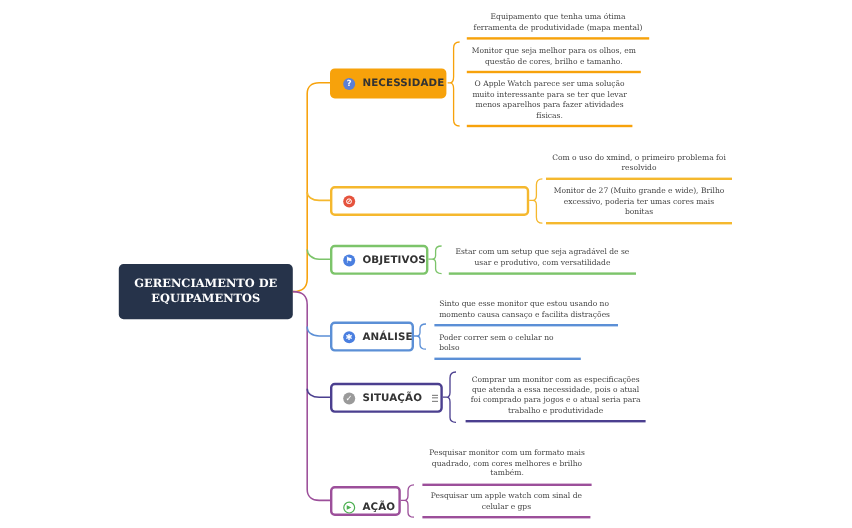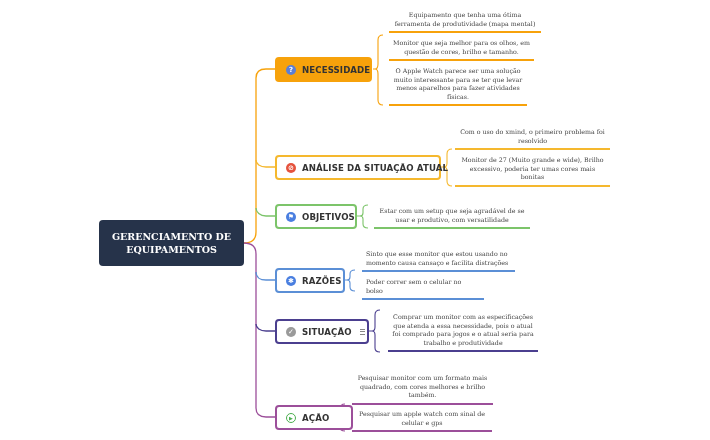--- a/index.html
+++ b/index.html
@@ -81,40 +81,39 @@
   </div>
   <div class="leaf" style="left:389px; top:39px; width:145px; border-color:#f7a20b;">
     <span>Monitor que seja melhor para os olhos, em questão de cores, brilho e tamanho.</span>
   </div>
   <div class="leaf" style="left:389px; top:67px; width:138px; border-color:#f7a20b;">
     <span>O Apple Watch parece ser uma solução muito interessante para se ter que levar menos aparelhos para fazer atividades físicas.</span>
   </div>
 
   <div class="topic" style="left:275px; top:155px; width:166px; border-color:#f5b82e;">
     <span class="ico" style="background:#e5533d;">⊘</span>
-    <span>ANÁLISE DA SITUAÇÃO ATUAL</span>
   </div>
   <div class="leaf" style="left:455px; top:128px; width:155px; border-color:#f5b82e;">
     <span>Com o uso do xmind, o primeiro problema foi resolvido</span>
   </div>
   <div class="leaf" style="left:455px; top:156px; width:155px; border-color:#f5b82e;">
     <span>Monitor de 27 (Muito grande e wide), Brilho excessivo, poderia ter umas cores mais bonitas</span>
   </div>
 
   <div class="topic" style="left:275px; top:204px; width:82px; border-color:#7cc46a;">
     <span class="ico" style="background:#4a7fe0;">⚑</span>
     <span>OBJETIVOS</span>
   </div>
   <div class="leaf" style="left:374px; top:207px; width:156px; border-color:#7cc46a;">
     <span>Estar com um setup que seja agradável de se usar e produtivo, com versatilidade</span>
   </div>
 
   <div class="topic" style="left:275px; top:268px; width:70px; border-color:#5b8fd6;">
     <span class="ico" style="background:#4a7fe0;">✱</span>
-    <span>RAZÕES</span>
+    <span>ANÁLISE</span>
   </div>
   <div class="leaf" style="left:362px; top:250px; width:153px; border-color:#5b8fd6; text-align:left;">
     <span>Sinto que esse monitor que estou usando no momento causa cansaço e facilita distrações</span>
   </div>
   <div class="leaf" style="left:362px; top:278px; width:122px; border-color:#5b8fd6; text-align:left;">
     <span>Poder correr sem o celular no bolso</span>
   </div>
 
   <div class="topic" style="left:275px; top:319px; width:94px; border-color:#4b3f8f;">
     <span class="ico" style="background:#9a9a9a;">✓</span>
@@ -122,21 +121,21 @@
     <span class="notes">
         <span></span>
         <span></span>
         <span></span>
       </span>
   </div>
   <div class="leaf" style="left:388px; top:313px; width:150px; border-color:#4b3f8f;">
     <span>Comprar um monitor com as especificações que atenda a essa necessidade, pois o atual foi comprado para jogos e o atual seria para trabalho e produtividade</span>
   </div>
 
-  <div class="topic" style="left:275px; top:405px; width:78px; border-color:#9c4f9a;">
+  <div class="topic" style="left:275px; top:405px; width:59px; border-color:#9c4f9a;align-items:flex-end;">
     <span class="ico" style="background:#ffffff; border:1.2px solid #4caf50; color:#4caf50; font-size:5px;">▶</span>
     <span style="font-family:'DejaVu Sans', sans-serif;">AÇÃO</span>
   </div>
   <div class="leaf" style="left:352px; top:374px; width:141px; border-color:#9c4f9a;">
     <span>Pesquisar monitor com um formato mais quadrado, com cores melhores e brilho também.</span>
   </div>
   <div class="leaf" style="left:352px; top:410px; width:140px; border-color:#9c4f9a;">
     <span>Pesquisar um apple watch com sinal de celular e gps</span>
   </div>
 

